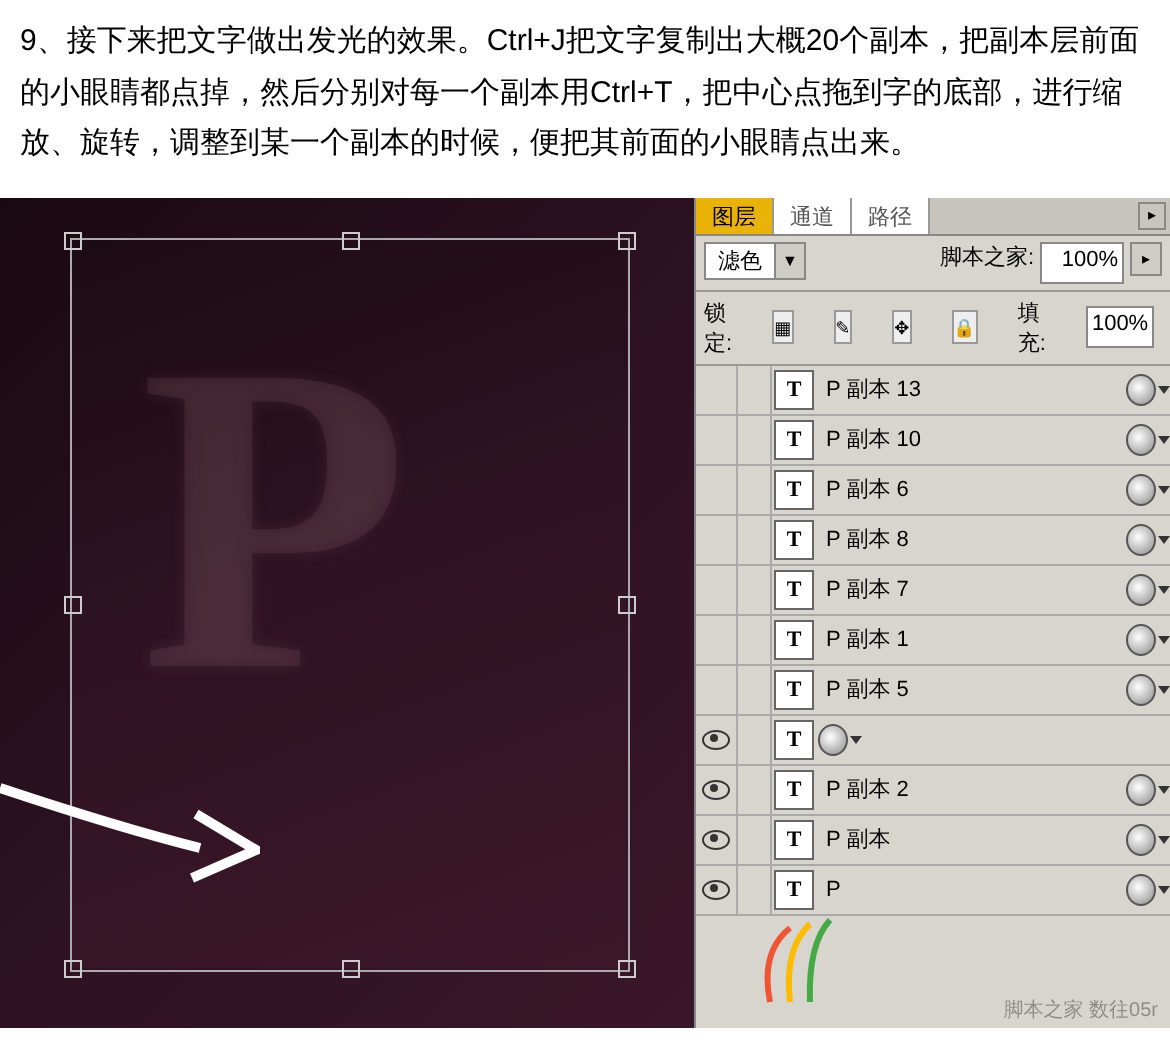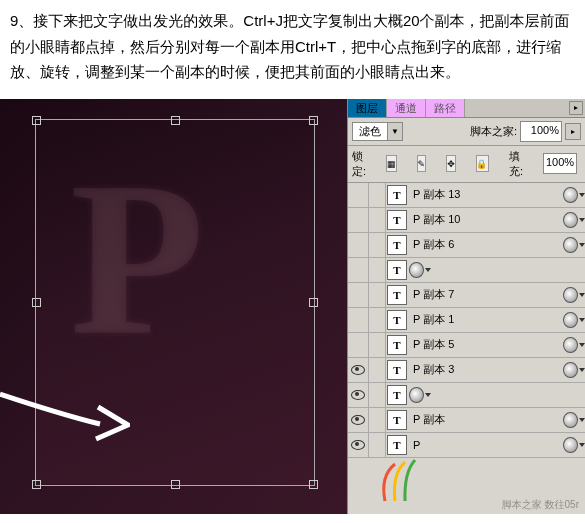--- a/index.html
+++ b/index.html
@@ -9,23 +9,23 @@
 .canvas-inner{position:absolute;left:35px;top:20px;width:278px;height:365px;background:linear-gradient(160deg,#1c0a14 0%,#2f1322 45%,#3c1829 100%)}
 .selection-box{position:absolute;left:35px;top:20px;width:278px;height:365px;border:1px solid #aaa}
 .handle{position:absolute;width:7px;height:7px;border:1px solid #ccc;background:transparent}
 .h-tl{left:-4px;top:-4px}.h-tm{left:50%;margin-left:-4px;top:-4px}.h-tr{right:-4px;top:-4px}
 .h-ml{left:-4px;top:50%;margin-top:-4px}.h-mr{right:-4px;top:50%;margin-top:-4px}
 .h-bl{left:-4px;bottom:-4px}.h-bm{left:50%;margin-left:-4px;bottom:-4px}.h-br{right:-4px;bottom:-4px}
 .letter-p{position:absolute;left:70px;top:50px;font-size:220px;font-family:"Times New Roman",serif;font-weight:bold;color:rgba(180,130,140,0.12);line-height:1;text-shadow:0 0 8px rgba(200,150,160,0.1)}
 .arrow{position:absolute;left:0;top:290px;width:130px;height:60px}
 .panels{position:absolute;right:0;top:0;width:237px;height:415px;background:#d8d5ce;border-left:1px solid #888}
 .panel-tabs{height:18px;background:#c8c5be;border-bottom:1px solid #888;display:flex;font-size:11px}
-.p-tab{padding:2px 8px;border-right:1px solid #999;background:#0369a1}
-.p-tab.inactive{background:#f0abfc;color:#555}
-.panel-options{display:flex;align-items:center;padding:3px 4px;border-bottom:1px solid #999;font-size:11px;gap:3px}
+.p-tab{padding:2px 8px;border-right:1px solid #999;background:#eab308}
+.p-tab.inactive{background:#ffffff;color:#555}
+.panel-options{display:flex;padding:3px 4px;border-bottom:1px solid #999;font-size:11px;gap:3px}
 .dropdown{display:inline-flex;align-items:center;border:1px solid #888;background:#fff;height:17px;font-size:11px}
 .dd-text{padding:0 6px}
 .dd-arrow{width:14px;height:17px;background:#d0cdc6;border-left:1px solid #888;display:flex;align-items:center;justify-content:center;font-size:8px}
 .num-input{border:1px solid #888;background:#fff;width:36px;height:15px;font-size:11px;padding:2px 2px;display:inline-block;text-align:right}
 .lock-row{display:flex;align-items:center;padding:3px 4px;border-bottom:1px solid #999;font-size:11px;gap:20px}
 .icon-box{width:15px;height:15px;border:1px solid #999;background:#eee;display:inline-flex;align-items:center;justify-content:center;font-size:9px}
 .layers-list{overflow:hidden}
 .layer-row{display:flex;align-items:center;height:24px;border-bottom:1px solid #aaa;font-size:11px}
 .layer-row.selected{background:#2a5caa;color:#fff}
 .vis-col{width:20px;height:24px;border-right:1px solid #aaa;display:flex;align-items:center;justify-content:center}
@@ -131,20 +131,21 @@
             <div class="fx-icon"></div>
             <div class="tri"></div>
           </div>
         </div>
         <div class="layer-row">
           <div class="vis-col"></div>
           <div class="link-col"></div>
           <div class="thumb-col">
             <div class="thumb">T</div>
           </div>
+          <div class="layer-name">P 副本 8</div>
           <div class="fx-col">
             <div class="fx-icon"></div>
             <div class="tri"></div>
           </div>
         </div>
         <div class="layer-row">
           <div class="vis-col"></div>
           <div class="link-col"></div>
           <div class="thumb-col">
             <div class="thumb">T</div>
@@ -180,34 +181,34 @@
           </div>
         </div>
         <div class="layer-row">
           <div class="vis-col">
             <div class="eye"></div>
           </div>
           <div class="link-col"></div>
           <div class="thumb-col">
             <div class="thumb">T</div>
           </div>
-          <div class="layer-name">P 副本 3</div>
-          <div class="fx-col">
-            <div class="fx-icon"></div>
-            <div class="tri"></div>
-          </div>
-        </div>
-        <div class="layer-row">
-          <div class="vis-col">
-            <div class="eye"></div>
-          </div>
-          <div class="link-col"></div>
-          <div class="thumb-col">
-            <div class="thumb">T</div>
-          </div>
+          <div class="fx-col">
+            <div class="fx-icon"></div>
+            <div class="tri"></div>
+          </div>
+        </div>
+        <div class="layer-row">
+          <div class="vis-col">
+            <div class="eye"></div>
+          </div>
+          <div class="link-col"></div>
+          <div class="thumb-col">
+            <div class="thumb">T</div>
+          </div>
+          <div class="layer-name">P 副本 2</div>
           <div class="fx-col">
             <div class="fx-icon"></div>
             <div class="tri"></div>
           </div>
         </div>
         <div class="layer-row">
           <div class="vis-col">
             <div class="eye"></div>
           </div>
           <div class="link-col"></div>

